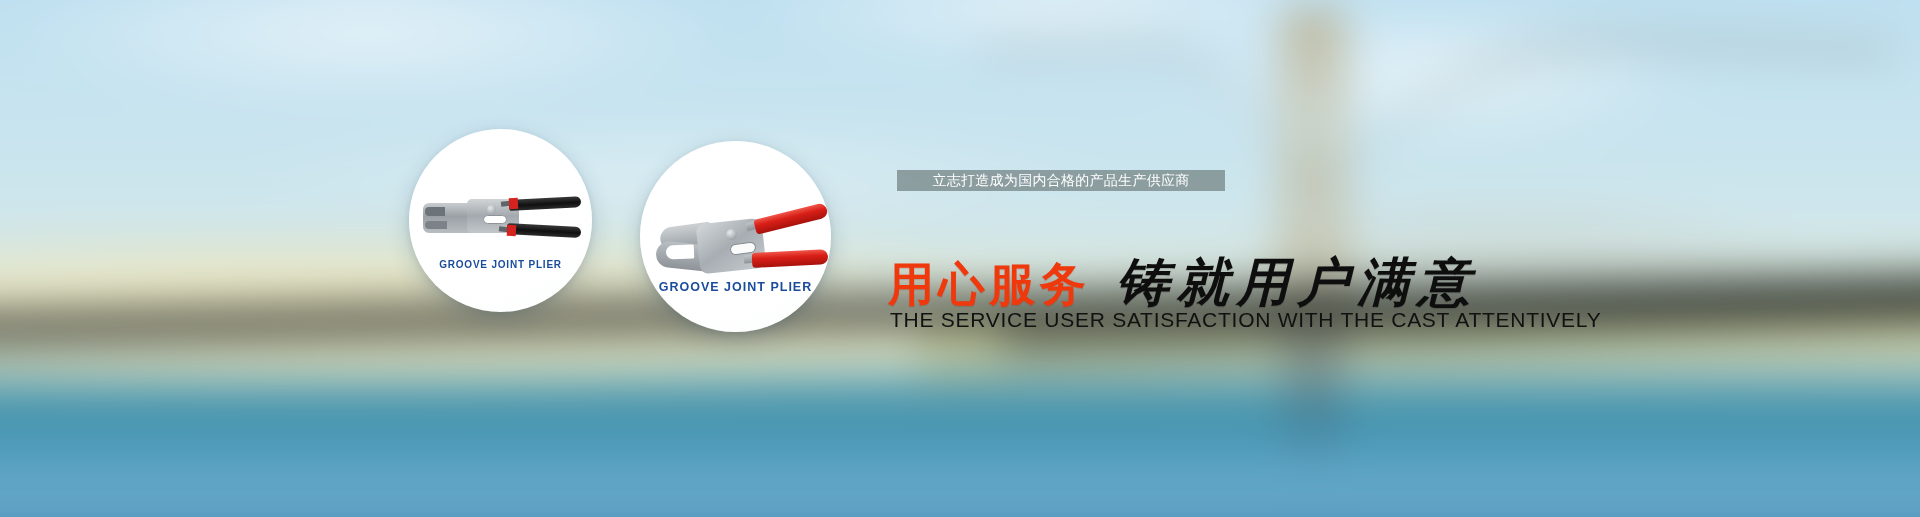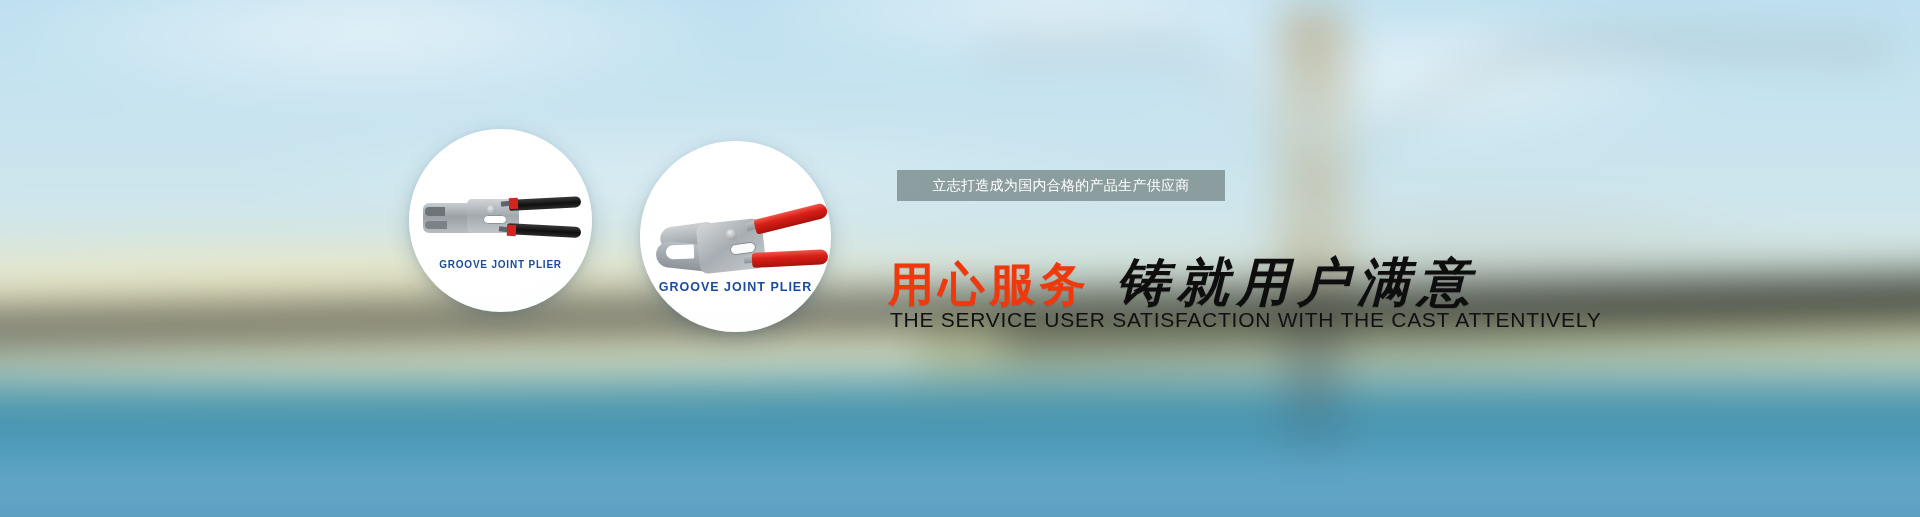--- a/index.html
+++ b/index.html
@@ -398,21 +398,21 @@
   }
   .p2-stem.top { left: 92px; top: 22px; width: 18px; transform: rotate(-16deg); }
   .p2-stem.bot { left: 90px; top: 56px; width: 18px; transform: rotate(-4deg); }
 
   
   .gray-bar {
     position: absolute;
     left: 897px;
     top: 170px;
     width: 328px;
-    height: 31px;
+    height: 21px;
     background: rgba(108,122,122,0.68);
     display: flex;
     align-items: center;
     justify-content: center;
   }
   .gray-bar-text {
     color: #ffffff;
     font-size: 14px;
     letter-spacing: 0.02em;
     white-space: nowrap;

